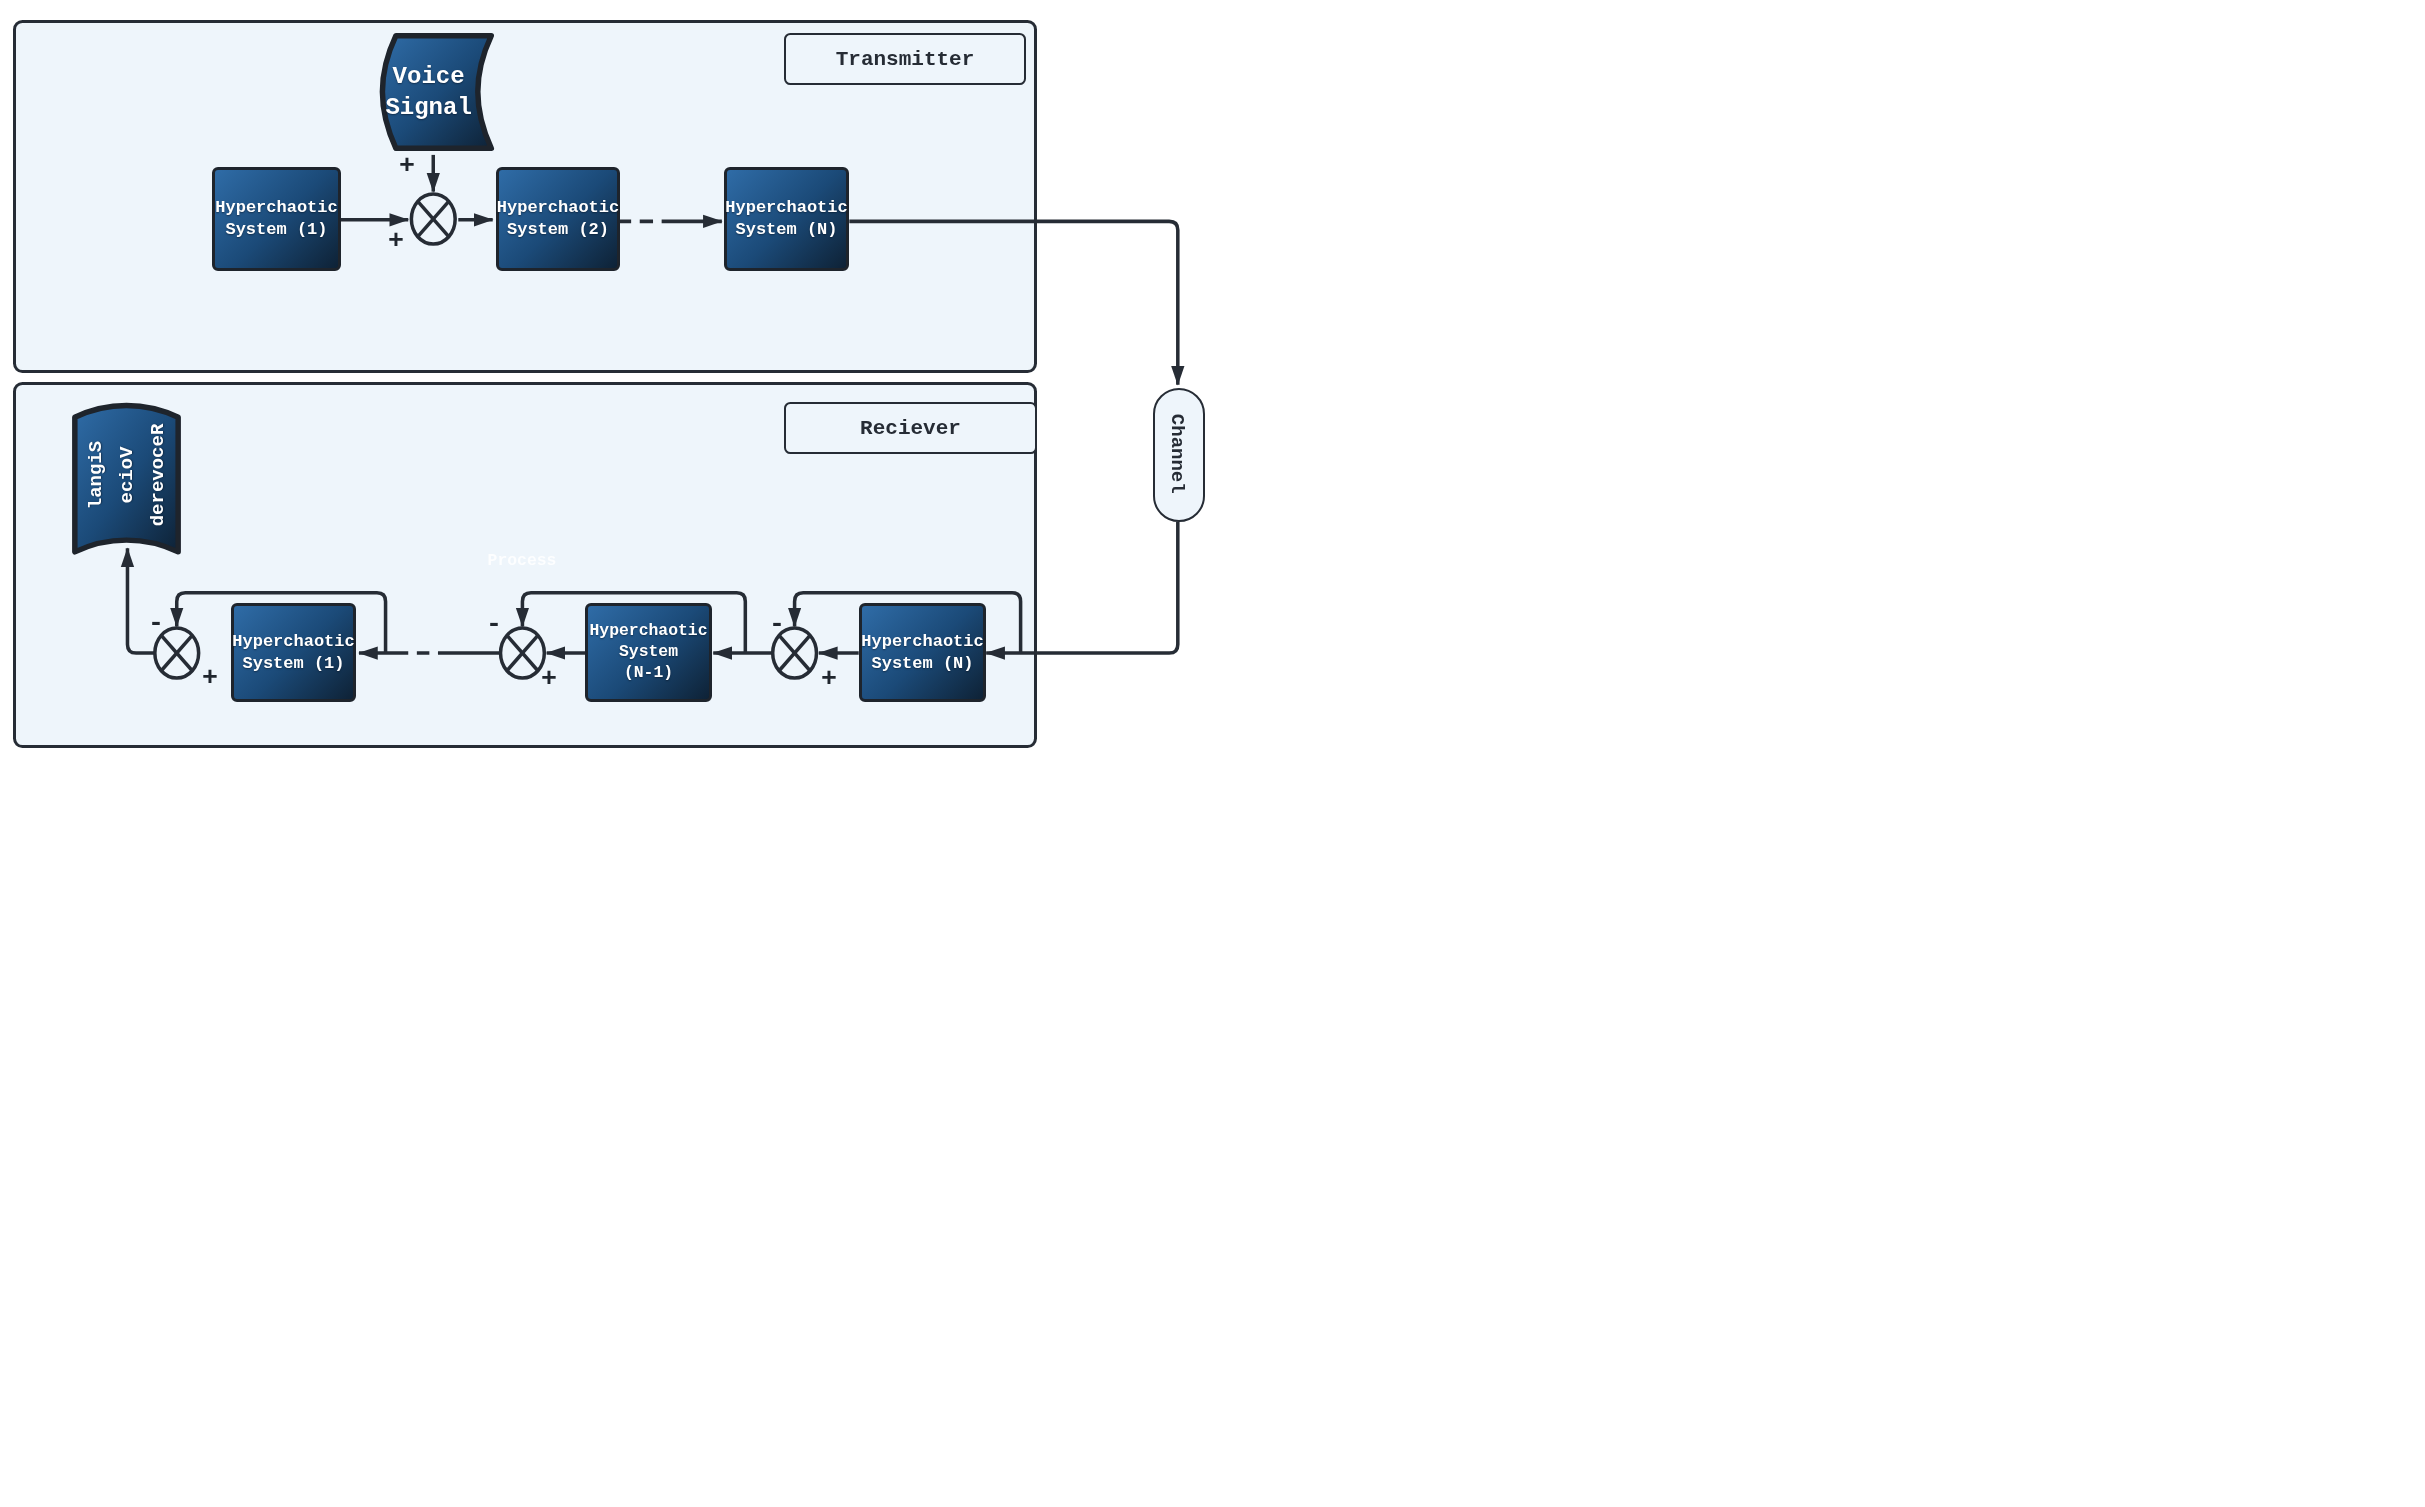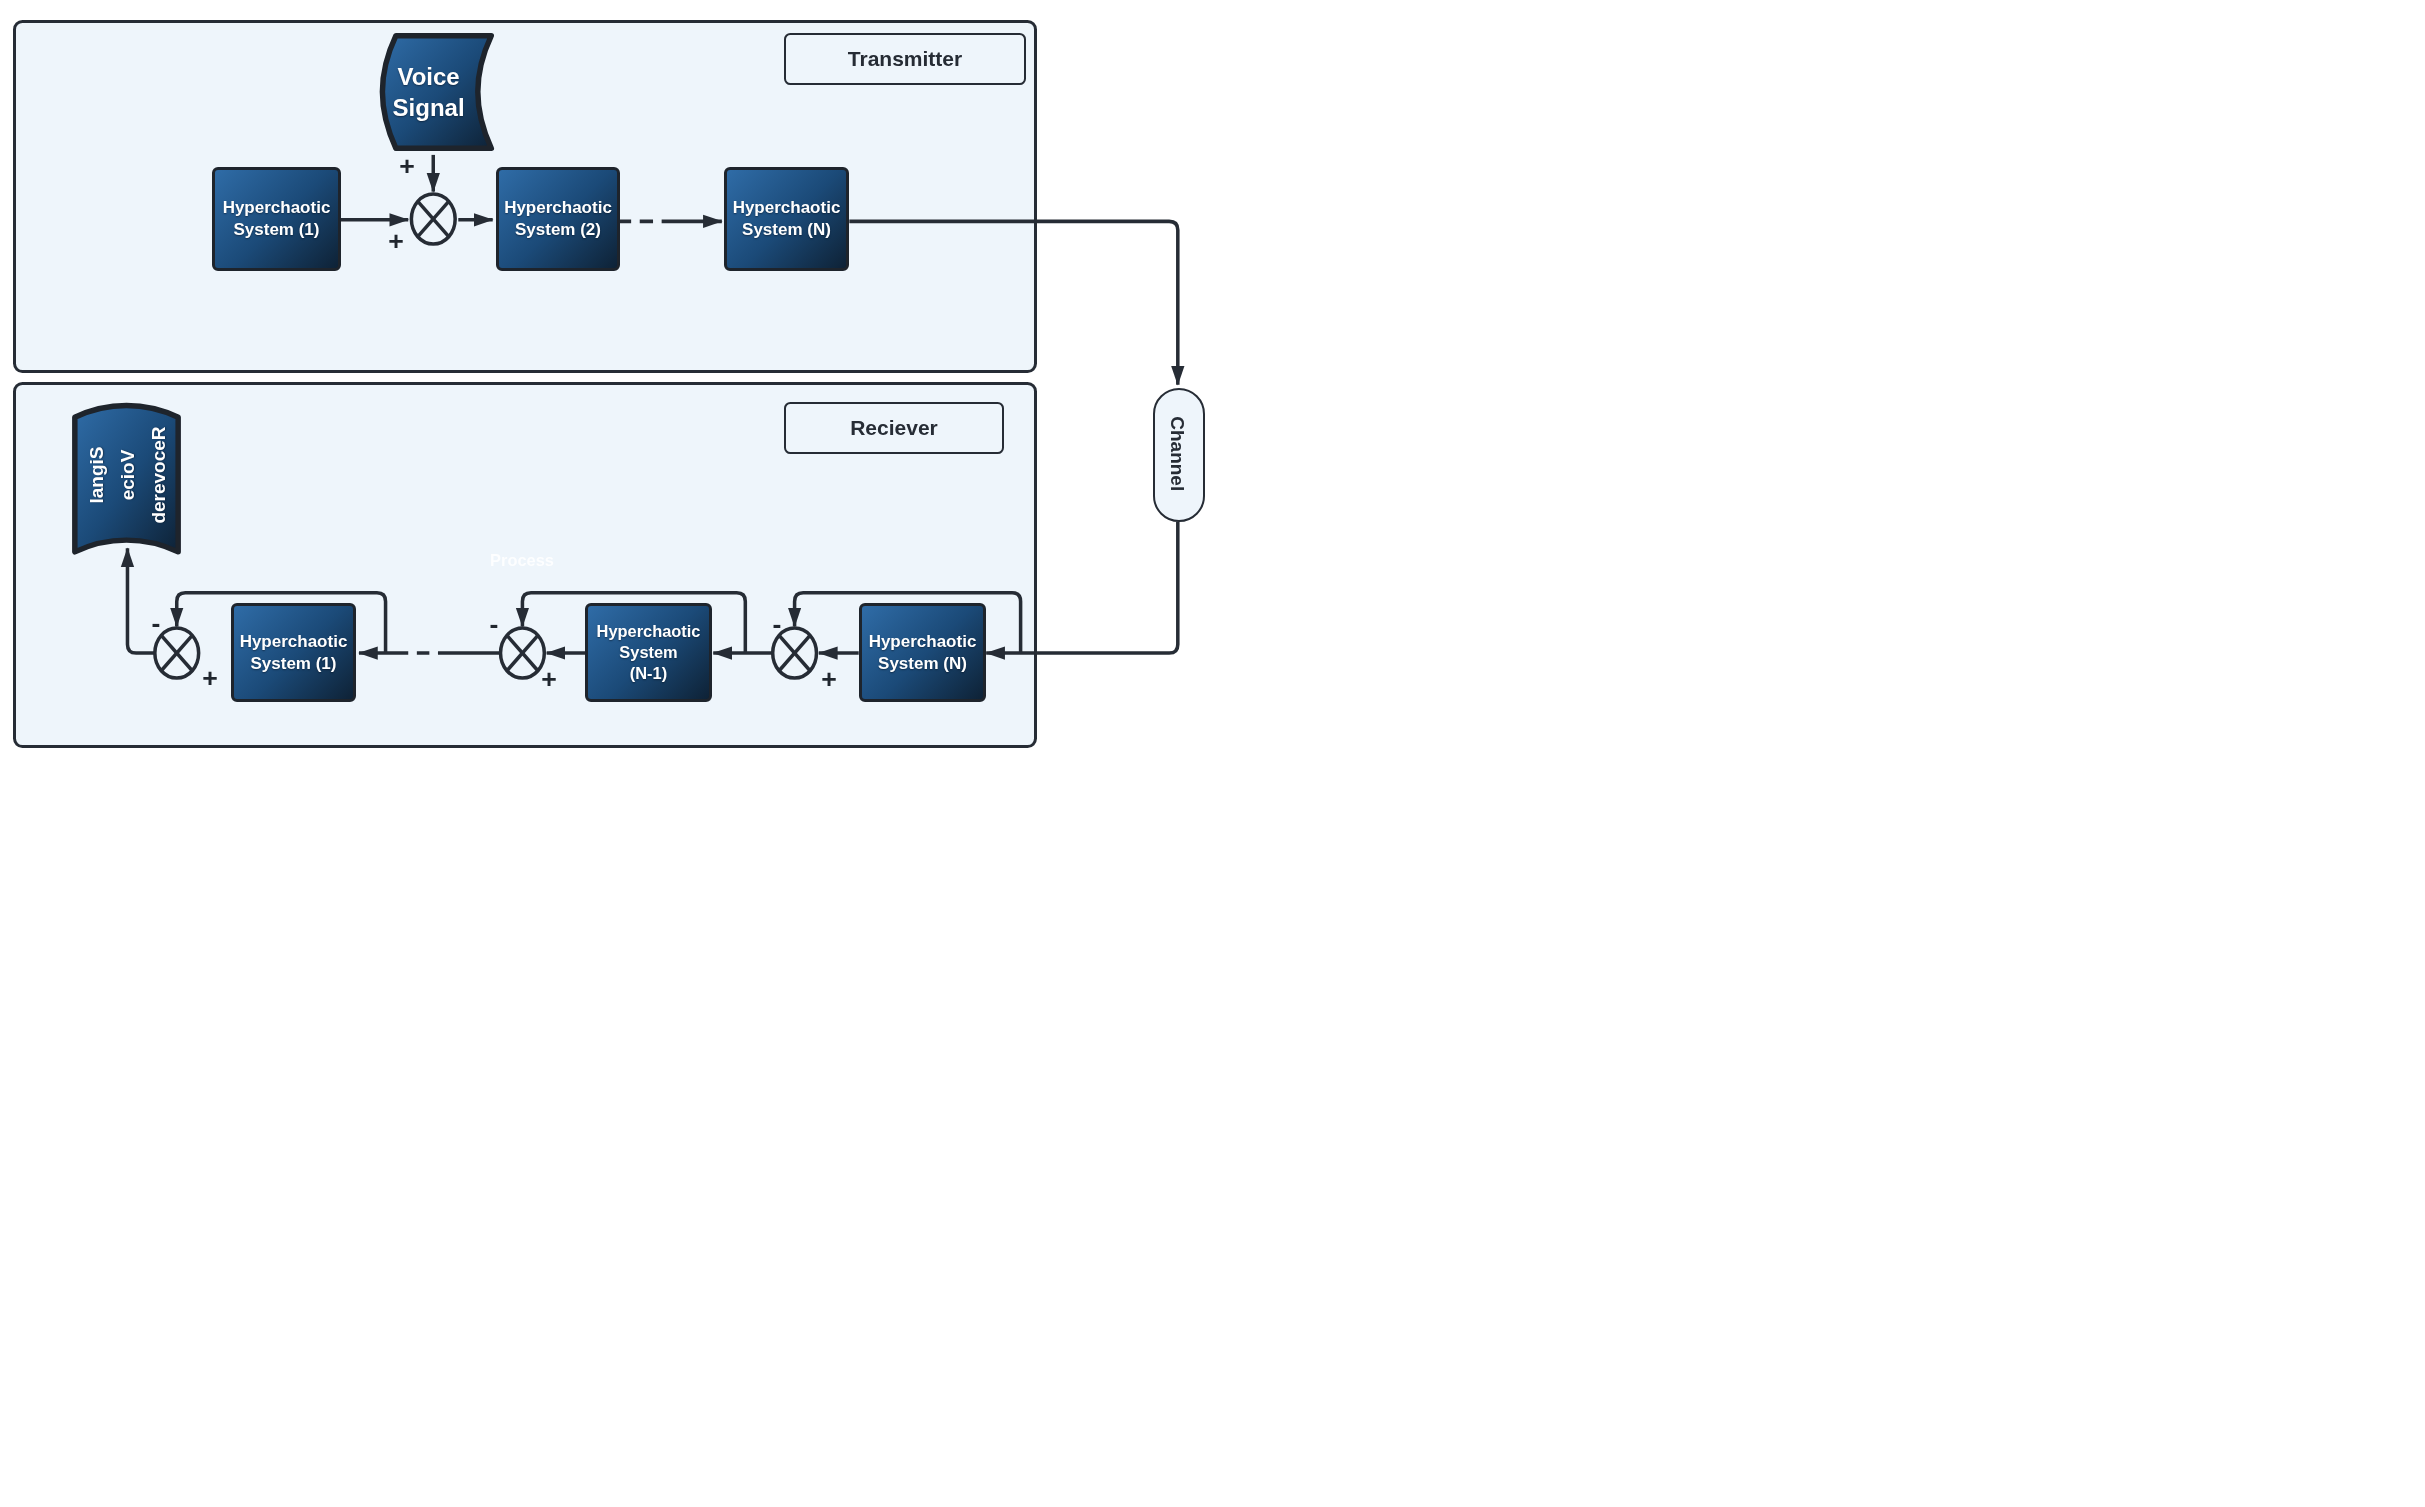--- a/index.html
+++ b/index.html
@@ -1,17 +1,17 @@
 <!DOCTYPE html>
 <html style="font-size:12.5px"><head>
 <meta charset="utf-8">
 <style>
   html,body{margin:0;padding:0;background:#ffffff;}
   #canvas{position:relative;width:1213px;height:754px;background:#ffffff;overflow:hidden;
-          font-family:Liberation Sans, sans-serif;}
+          font-family:Liberation Mono, monospace;}
   .panel{position:absolute;background:#eef5fb;border:3.1px solid #262c35;border-radius:9.4px;box-sizing:border-box;}
   .titlebox{position:absolute;background:#eef5fb;border:2.7px solid #262c35;border-radius:6.3px;box-sizing:border-box;
             display:flex;align-items:center;justify-content:center;font-weight:bold;font-size:21px;color:#262c35;z-index:4;}
   .node{position:absolute;box-sizing:border-box;border:3.1px solid #1e242c;border-radius:6px;
         background:linear-gradient(135deg,#2f6ca7 0%,#1b4a78 52%,#0e2236 100%);
         display:flex;align-items:center;justify-content:center;text-align:center;
         color:#ffffff;font-weight:bold;font-size:17px;line-height:1.27;white-space:pre-line;z-index:3;
         text-shadow:0 0.8px 1.6px rgba(10,20,35,.55);}
   #connectors{position:absolute;left:0;top:0;z-index:2;}
   .shape-svg{position:absolute;z-index:3;}
@@ -92,21 +92,21 @@
         <ellipse cx="1016" cy="835" rx="28" ry="32"></ellipse>
         <line x1="996.2" y1="812.4" x2="1035.8" y2="857.6"></line>
         <line x1="1035.8" y1="812.4" x2="996.2" y2="857.6"></line>
       </g>
     </g>
   </svg>
 
   <div class="titlebox" style="left:784px;top:33px;width:242px;height:52px;">
     <span>Transmitter</span>
   </div>
-  <div class="titlebox" style="left:784px;top:402px;width:220px;height:52px;">
+  <div class="titlebox" style="left:784px;top:402px;width:253px;height:52px;">
     <span>Reciever</span>
   </div>
 
   <svg class="shape-svg" style="left:374px;top:31px;" width="122" height="122" viewBox="0 0 156 156">
     <path d="M 28 6 L 150 6 C 127 55, 127 100, 150 150 L 28 150 C 5 100, 5 55, 28 6 Z" fill="url(#nodegrad)" stroke="#1e242c" stroke-width="7" stroke-linejoin="round"></path>
   </svg>
   <div class="shape-label" id="voice-label">Voice
 Signal</div>
 
   <div class="node" style="left:212px;top:167px;width:129px;height:104px;">

